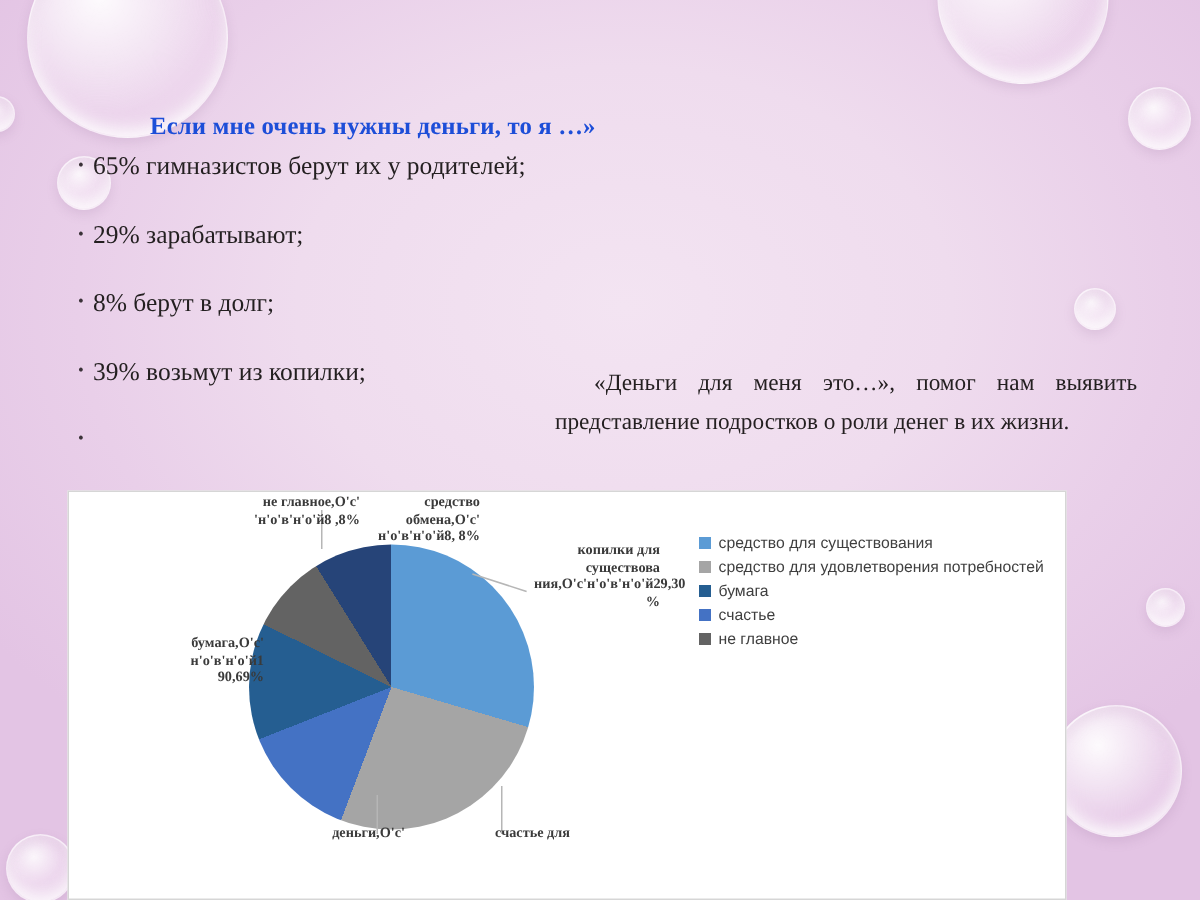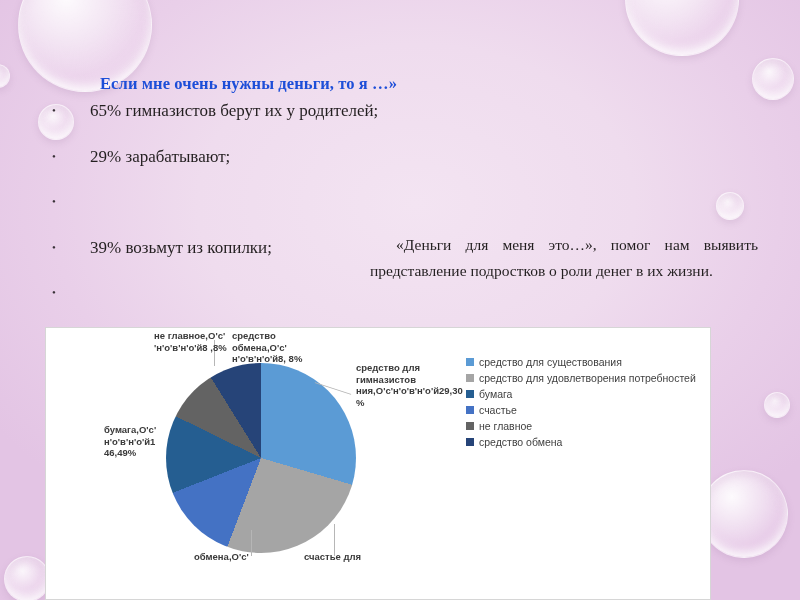--- a/index.html
+++ b/index.html
@@ -22,40 +22,40 @@
 
   .slide-title{
     position:absolute;left:100px;top:74px;width:420px;
     font-size:16.5px;font-weight:bold;color:#1d4ed8;letter-spacing:.1px;
   }
   .bullets{position:absolute;left:46px;top:100px;width:430px;}
   .bullet{display:flex;align-items:flex-start;margin:0 0 24.5px 0;}
   .bullet .dot{
     width:16px;flex:0 0 16px;color:#3a3238;font-size:11px;line-height:21px;text-align:center;
   }
-  .bullet .btxt{font-size:17px;color:#231f20;line-height:21px;margin-left:28px;}
+  .bullet .btxt{font-size:17px;color:#231f20;line-height:21px;}
 
   .para{
-    position:absolute;left:370px;top:232px;width:388px;
+    position:absolute;left:370px;top:243px;width:388px;
     font-size:15.5px;color:#231f20;line-height:25.5px;
     text-align:justify;text-indent:26px;
   }
 
   .chart-panel{
     position:absolute;left:45px;top:327px;width:666px;height:273px;
     background:#ffffff;border:1px solid #d6d6d6;box-sizing:border-box;
     overflow:hidden;
   }
   .pie-wrap{position:absolute;left:120px;top:35px;width:190px;height:190px;}
   .pie{width:190px;height:190px;border-radius:50%;}
 
   .dlabel{
-    position:absolute;font-family:Liberation Sans, sans-serif;
+    position:absolute;font-family:Liberation Serif, serif;
     font-size:9.5px;font-weight:bold;color:#3a3a3a;line-height:11.5px;
-    text-align:left;
+    text-align:right;
   }
   .lead{position:absolute;background:#b6b6b6;}
 
   .legend{
     position:absolute;left:420px;top:28px;width:235px;
     font-family:"Liberation Sans",sans-serif;font-size:10.5px;color:#3f3f3f;text-align:center;
   }
   .lg-item{display:flex;align-items:flex-start;margin-bottom:3.5px;line-height:12.5px;}
   .sw{width:8px;height:8px;flex:0 0 8px;margin:2px 5px 0 0;}
   .lg-item span{display:block;}
@@ -82,20 +82,21 @@
   <div class="bullet">
     <div class="dot">•</div>
     <div class="btxt">65% гимназистов берут их у родителей;</div>
   </div>
   <div class="bullet">
     <div class="dot">•</div>
     <div class="btxt">29% зарабатывают;</div>
   </div>
   <div class="bullet">
     <div class="dot">•</div>
+    <div class="btxt">8% берут в долг;</div>
   </div>
   <div class="bullet">
     <div class="dot">•</div>
     <div class="btxt">39% возьмут из копилки;</div>
   </div>
   <div class="bullet">
     <div class="dot">•</div>
   </div>
 </div>
 
@@ -105,29 +106,29 @@
 
   <div class="pie-wrap">
     <div class="pie" id="pie" style="background: conic-gradient(rgb(91, 155, 213) 0deg, rgb(91, 155, 213) 106.37deg, rgb(165, 165, 165) 106.37deg, rgb(165, 165, 165) 200.77deg, rgb(68, 114, 196) 200.77deg, rgb(68, 114, 196) 248.43deg, rgb(37, 94, 145) 248.43deg, rgb(37, 94, 145) 296.1deg, rgb(99, 99, 99) 296.1deg, rgb(99, 99, 99) 328.05deg, rgb(38, 68, 120) 328.05deg, rgb(38, 68, 120) 360deg);"></div>
   </div>
 
   <div class="lead" style="left:268px;top:60px;width:38px;height:1px;transform:rotate(18deg);"></div>
   <div class="lead" style="left:205px;top:202px;width:1px;height:26px;"></div>
   <div class="lead" style="left:288px;top:196px;width:1px;height:32px;"></div>
   <div class="lead" style="left:168px;top:12px;width:1px;height:26px;"></div>
 
-  <div class="dlabel" style="left:310px;top:34px;width:84px;">средство для гимназистов ния,О'с'н'о'в'н'о'й29,30 %</div>
+  <div class="dlabel" style="left:310px;top:34px;width:84px;">копилки для существова ния,О'с'н'о'в'н'о'й29,30 %</div>
 
   <div class="dlabel" style="left:108px;top:2px;width:86px;">не главное,О'с' 'н'о'в'н'о'й8 ,8%</div>
 
   <div class="dlabel" style="left:186px;top:2px;width:88px;">средство обмена,О'с' н'о'в'н'о'й8, 8%</div>
 
-  <div class="dlabel" style="left:58px;top:96px;width:72px;">бумага,О'с' н'о'в'н'о'й1 46,49%</div>
+  <div class="dlabel" style="left:58px;top:96px;width:72px;">бумага,О'с' н'о'в'н'о'й1 90,69%</div>
 
-  <div class="dlabel" style="left:148px;top:223px;width:76px;">обмена,О'с'</div>
+  <div class="dlabel" style="left:148px;top:223px;width:76px;">деньги,О'с'</div>
 
   <div class="dlabel" style="left:258px;top:223px;width:76px;">счастье для</div>
 
   <div class="legend">
     <div class="lg-item">
       <i class="sw" style="background:#5b9bd5"></i>
       <span>средство для существования</span>
     </div>
     <div class="lg-item">
       <i class="sw" style="background:#a5a5a5"></i>
@@ -138,18 +139,14 @@
       <span>бумага</span>
     </div>
     <div class="lg-item">
       <i class="sw" style="background:#4472c4"></i>
       <span>счастье</span>
     </div>
     <div class="lg-item">
       <i class="sw" style="background:#636363"></i>
       <span>не главное</span>
     </div>
-    <div class="lg-item">
-      <i class="sw" style="background:#264478"></i>
-      <span>средство обмена</span>
-    </div>
   </div>
 </div>
 
 </body></html>

